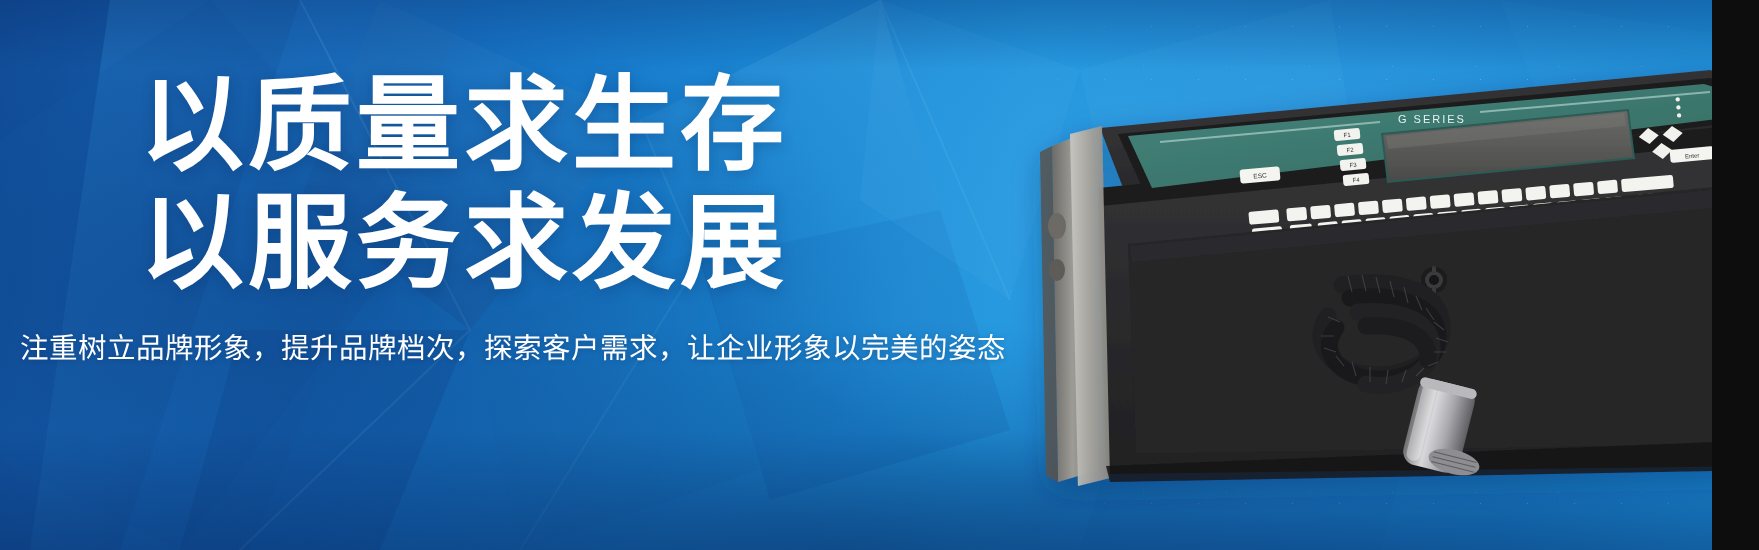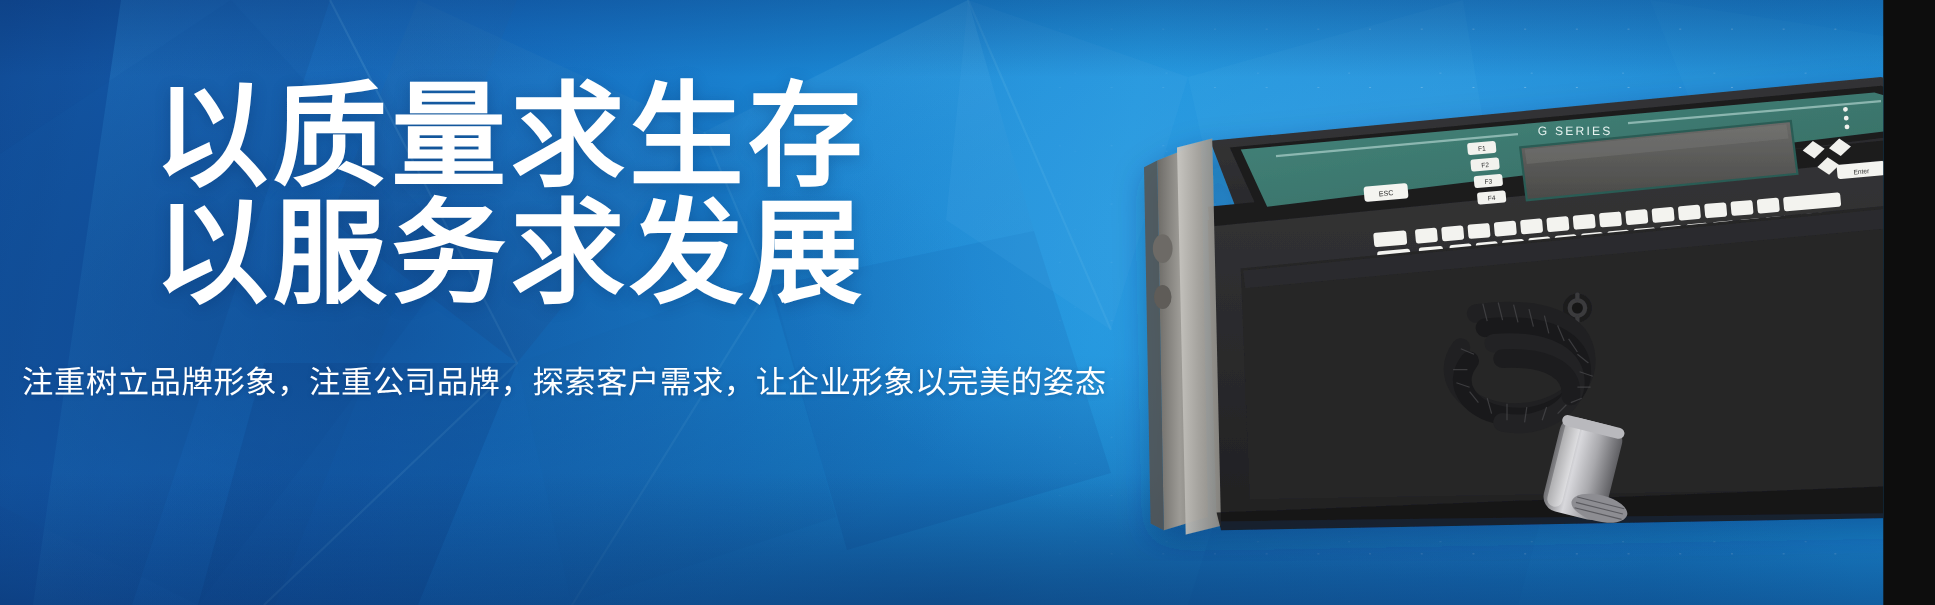--- a/index.html
+++ b/index.html
@@ -84,21 +84,21 @@
     font-family: "Liberation Sans", "DejaVu Sans", sans-serif;
     font-weight: 700;
     font-size: 104px;
     line-height: 1.02;
     letter-spacing: 4px;
     color: #ffffff;
     white-space: nowrap;
     text-shadow: 0 3px 14px rgba(5,35,85,.28);
   }
   .headline .line { display: block; }
-  .headline .line2 { }
+  .headline .line2 { margin-top: 12px; }
 
   .subtitle {
     position: absolute;
     left: 20px;
     top: 326px;
     font-family: "Liberation Serif", "DejaVu Serif", serif;
     font-size: 28.5px;
     line-height: 46px;
     letter-spacing: .5px;
     color: #ffffff;
@@ -190,21 +190,21 @@
 
   <div class="top-fade"></div>
   <div class="bottom-fade"></div>
 
   <div class="copy">
     <div class="headline">
       <span class="line line1">以质量求生存</span>
       <span class="line line2">以服务求发展</span>
     </div>
     <div class="subtitle">
-      <span class="sline">注重树立品牌形象，注重公司品牌，探索客户需求，让企业形象以完美的姿态</span>
+      <span class="sline">注重树立品牌形象，提升品牌档次，探索客户需求，让企业形象以完美的姿态</span>
     </div>
   </div>
 
   <div class="device">
     <svg width="760" height="480" viewBox="0 0 760 480" xmlns="http://www.w3.org/2000/svg">
       <defs>
         <linearGradient id="sideG" x1="0" y1="0" x2="1" y2="0">
           <stop offset="0%" stop-color="#6d6b67"></stop>
           <stop offset="45%" stop-color="#9d9b96"></stop>
           <stop offset="100%" stop-color="#7b7974"></stop>

